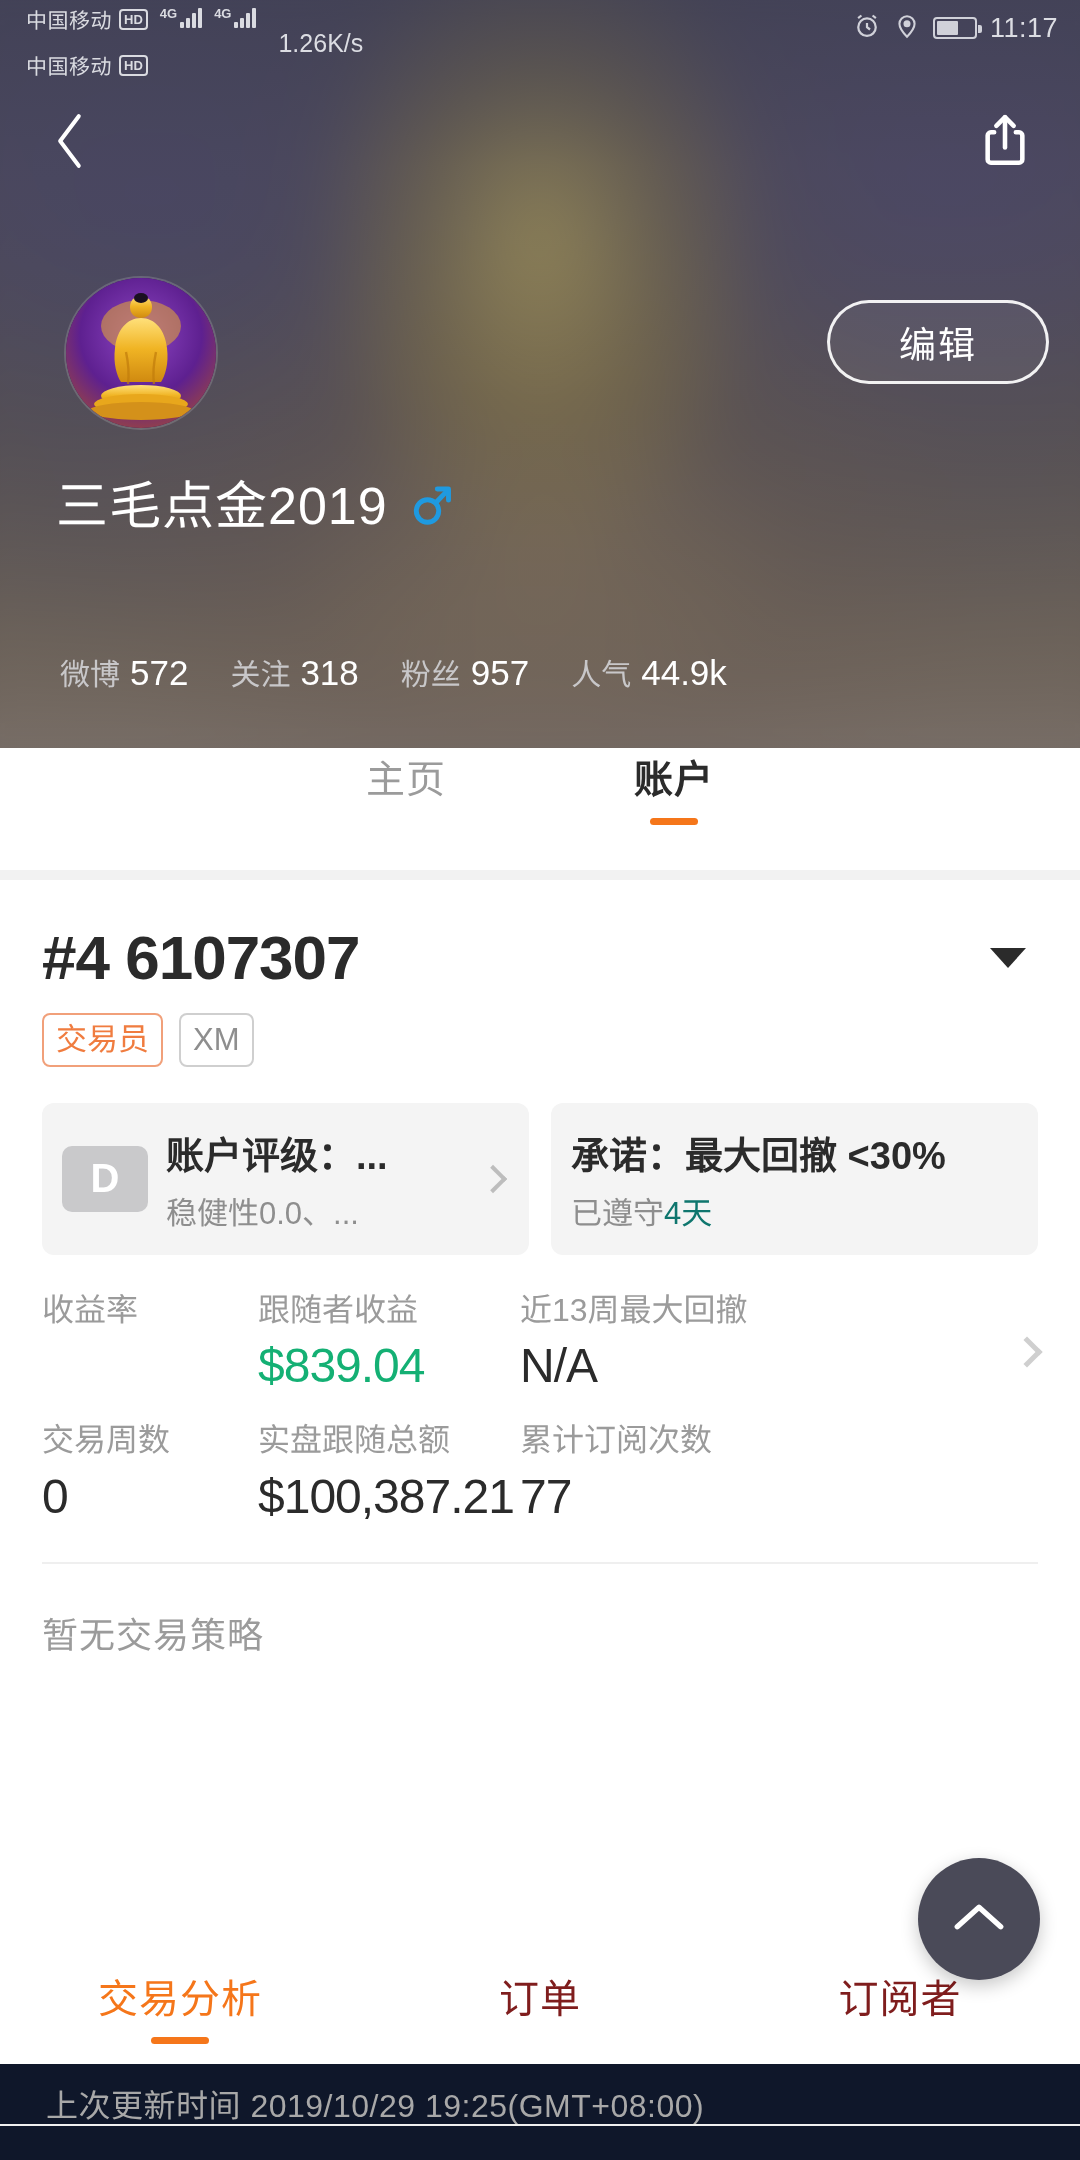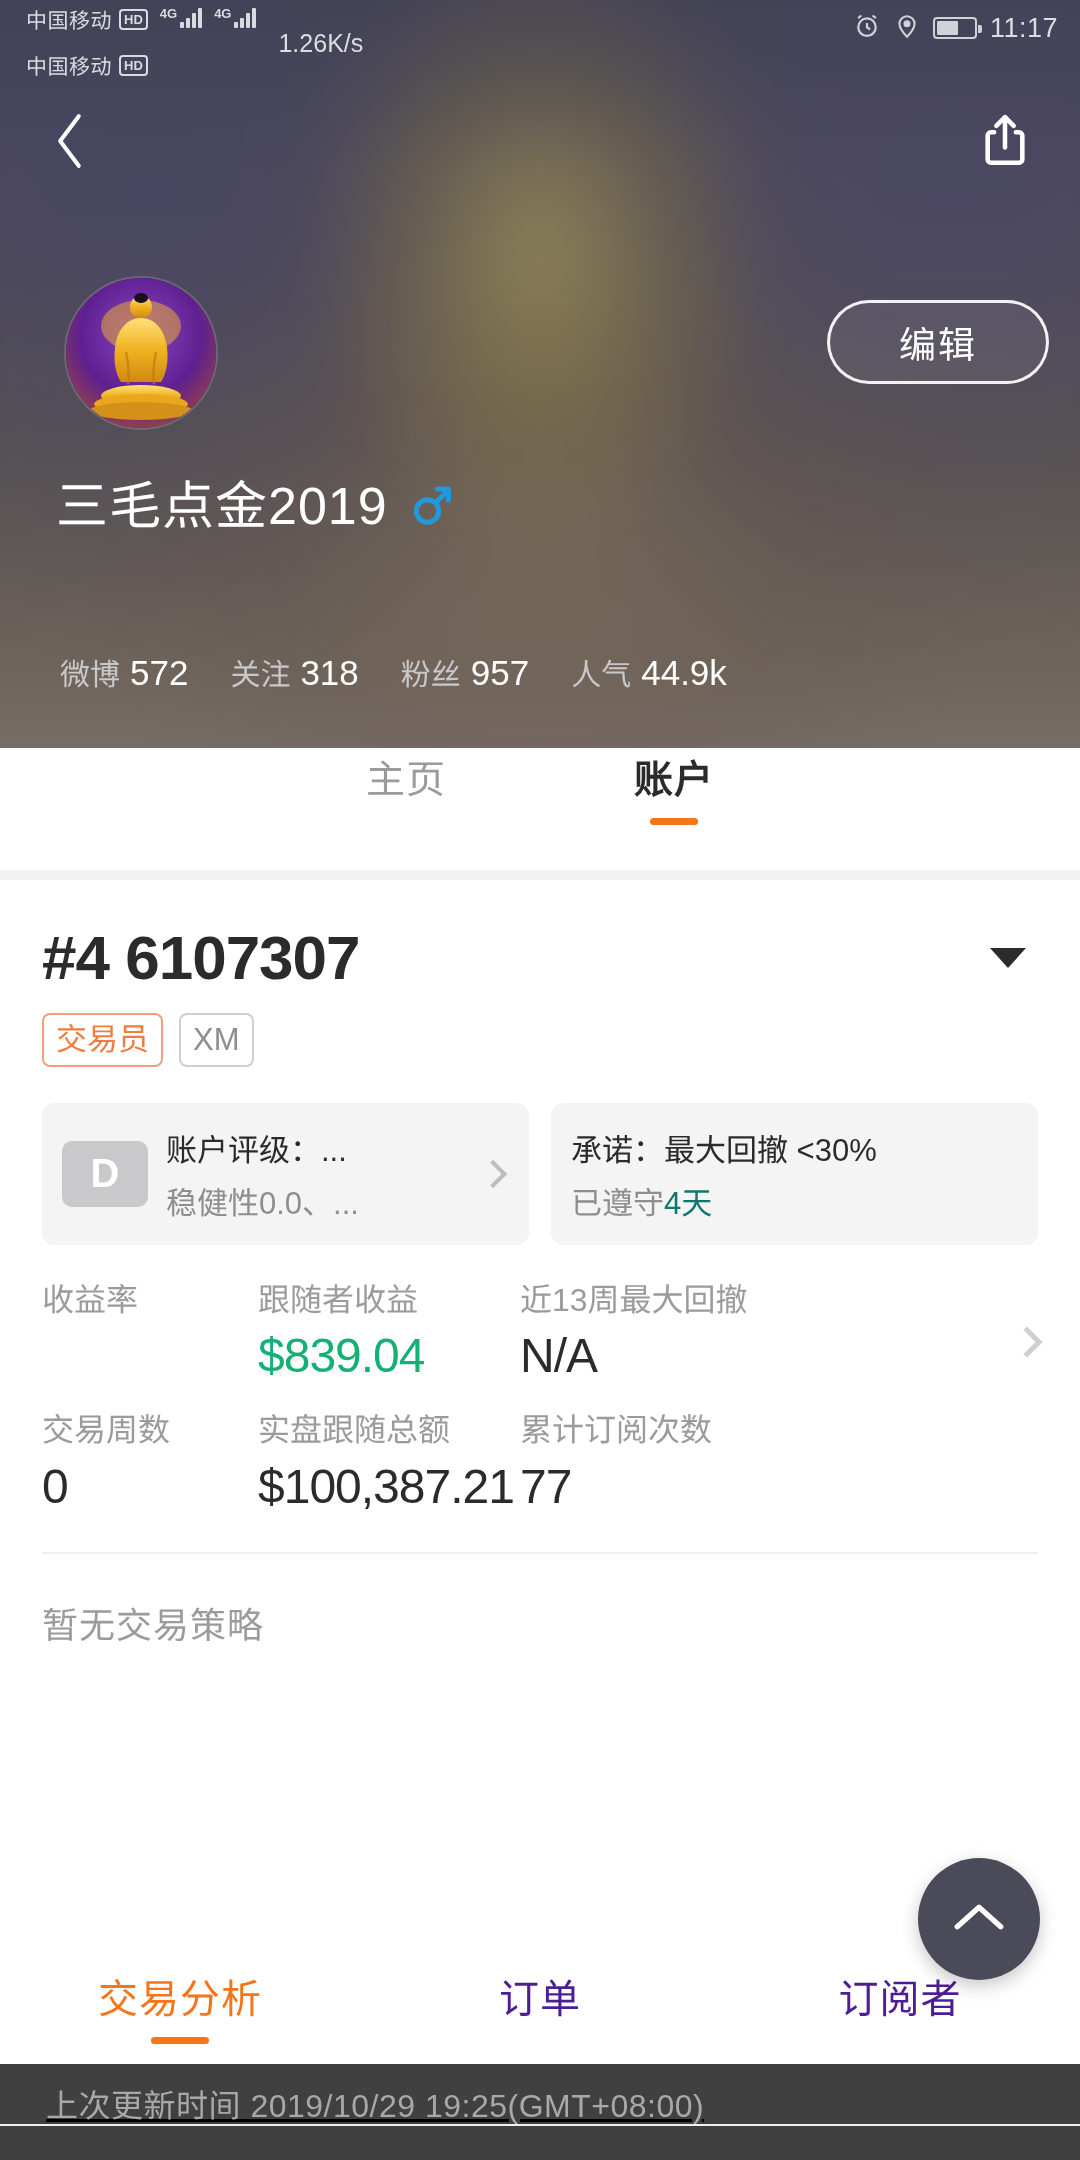--- a/index.html
+++ b/index.html
@@ -148,21 +148,21 @@
     flex:1; background:#f4f4f4; border-radius:12px;
     padding:22px 20px; display:flex; align-items:center; gap:18px;
     min-height:142px;
   }
   .rating-badge {
     width:86px; height:66px; border-radius:10px; background:#c9c9cb;
     display:flex; align-items:center; justify-content:center;
     color:#fff; font-size:40px; font-weight:bold; flex-shrink:0;
   }
   .card-text { flex:1; min-width:0; }
-  .card-title { font-size:31px; font-weight:normal; color:#2b2b2b; white-space:nowrap; overflow:hidden; text-overflow:ellipsis; }
+  .card-title { font-size:38px; font-weight:bold; color:#2b2b2b; white-space:nowrap; overflow:hidden; text-overflow:ellipsis; }
   .card-sub { font-size:31px; color:#8e8e8e; margin-top:8px; white-space:nowrap; overflow:hidden; text-overflow:ellipsis; }
   .card-sub .green { color:#0f766e; }
   .chev-right {
     width:20px;height:20px;border-right:4px solid #bdbdbd;border-top:4px solid #bdbdbd;
     transform:rotate(45deg); flex-shrink:0; margin-right:6px;
   }
 
   
   .metrics { padding:36px 42px 0 42px; }
   .metric-row { display:flex; align-items:flex-start; position:relative; }
@@ -181,35 +181,35 @@
   .sep { height:2px; background:#efefef; margin:40px 42px 0 42px; }
 
   .empty-strategy { padding:42px 42px 0 42px; font-size:36px; color:#9b9b9b; letter-spacing:1px; }
 
   
   .subtabs {
     position:absolute; left:0; right:0; bottom:96px; height:118px;
     background:#fff; display:flex; align-items:center;
   }
   .subtab { flex:1; display:flex; flex-direction:column; align-items:center; }
-  .subtab-label { font-size:40px; color:#4c1d95; letter-spacing:1px; }
+  .subtab-label { font-size:40px; color:#7f1d1d; letter-spacing:1px; }
   .subtab.active .subtab-label { color:#f5761a; }
   .subtab .st-ul { margin-top:12px; width:58px; height:7px; border-radius:4px; background:transparent; }
   .subtab.active .st-ul { background:#f5761a; }
 
   .fab {
     position:absolute; right:40px; bottom:180px;
     width:122px; height:122px; border-radius:50%;
     background:#4a4a58; display:flex; align-items:center; justify-content:center;
     box-shadow:0 6px 18px rgba(0,0,0,0.22); z-index:9;
   }
 
   .footer {
     position:absolute; left:0; right:0; bottom:0; height:96px;
-    background:#404040; display:flex; align-items:flex-start; padding:16px 0 0 46px;text-decoration:underline;
+    background:#0f172a; display:flex; align-items:flex-start; padding:16px 0 0 46px;
   }
   .footer-text { font-size:32px; color:#a8a8a8; letter-spacing:.5px; }
   .footer-line { position:absolute; left:0; right:0; bottom:34px; height:2px; background:#f0f0f0; }
 </style>
 </head>
 <body>
 
 <div class="hero">
   <div class="hero-bg"></div>
   <div class="hero-shade"></div>

